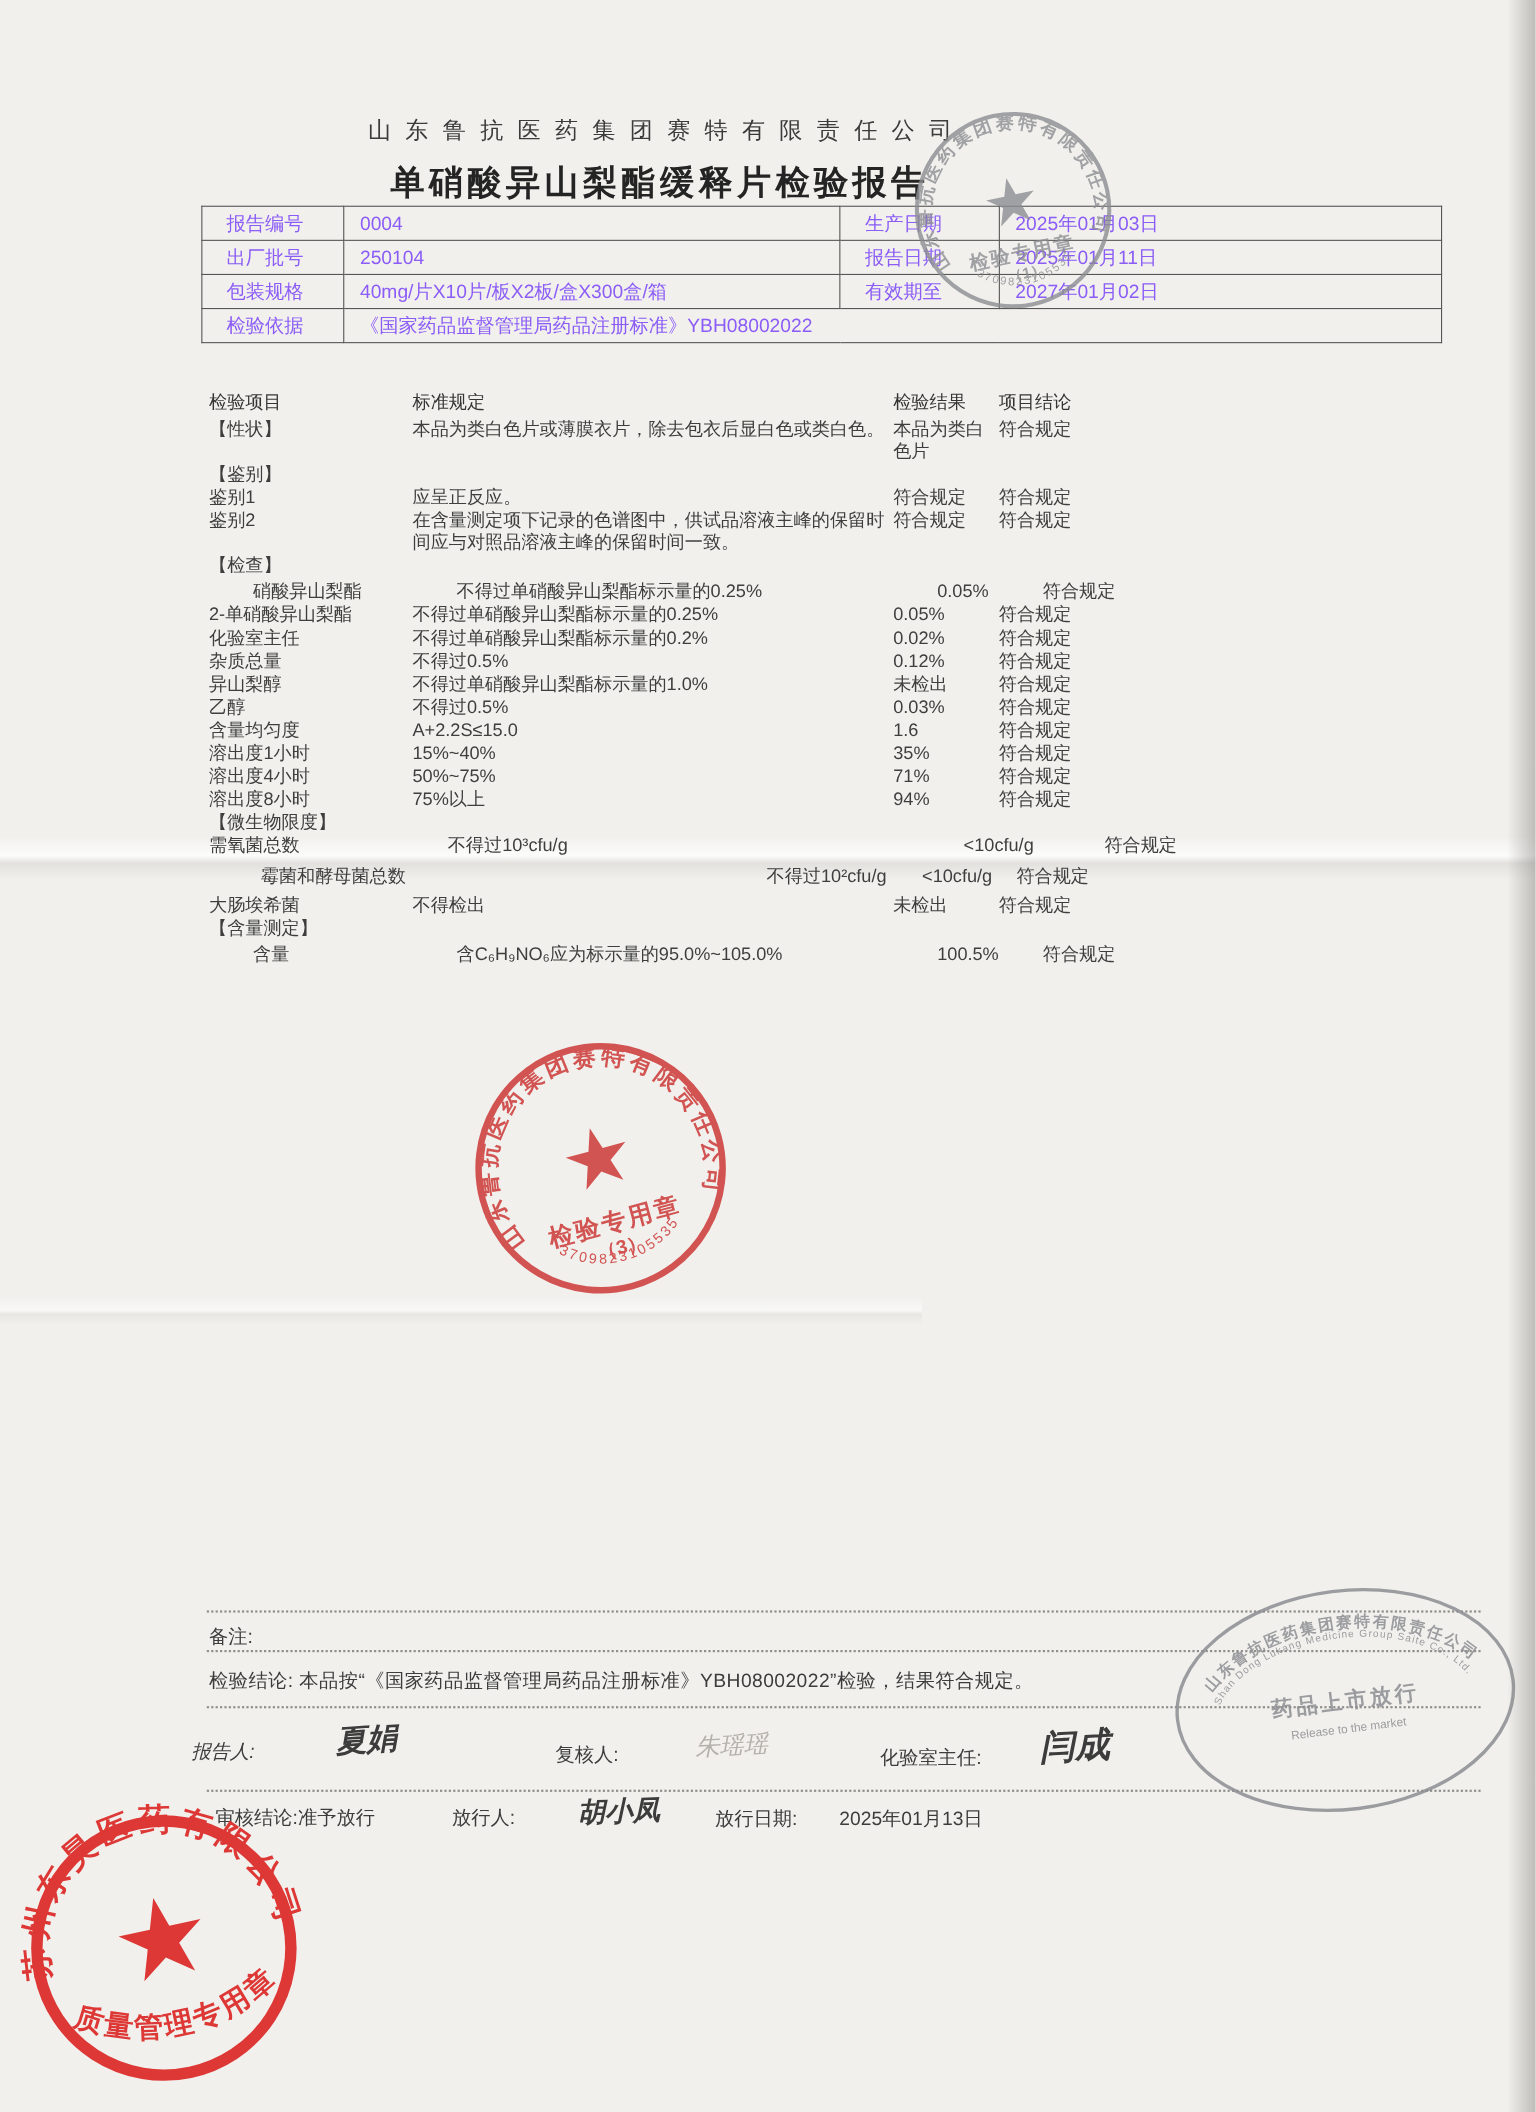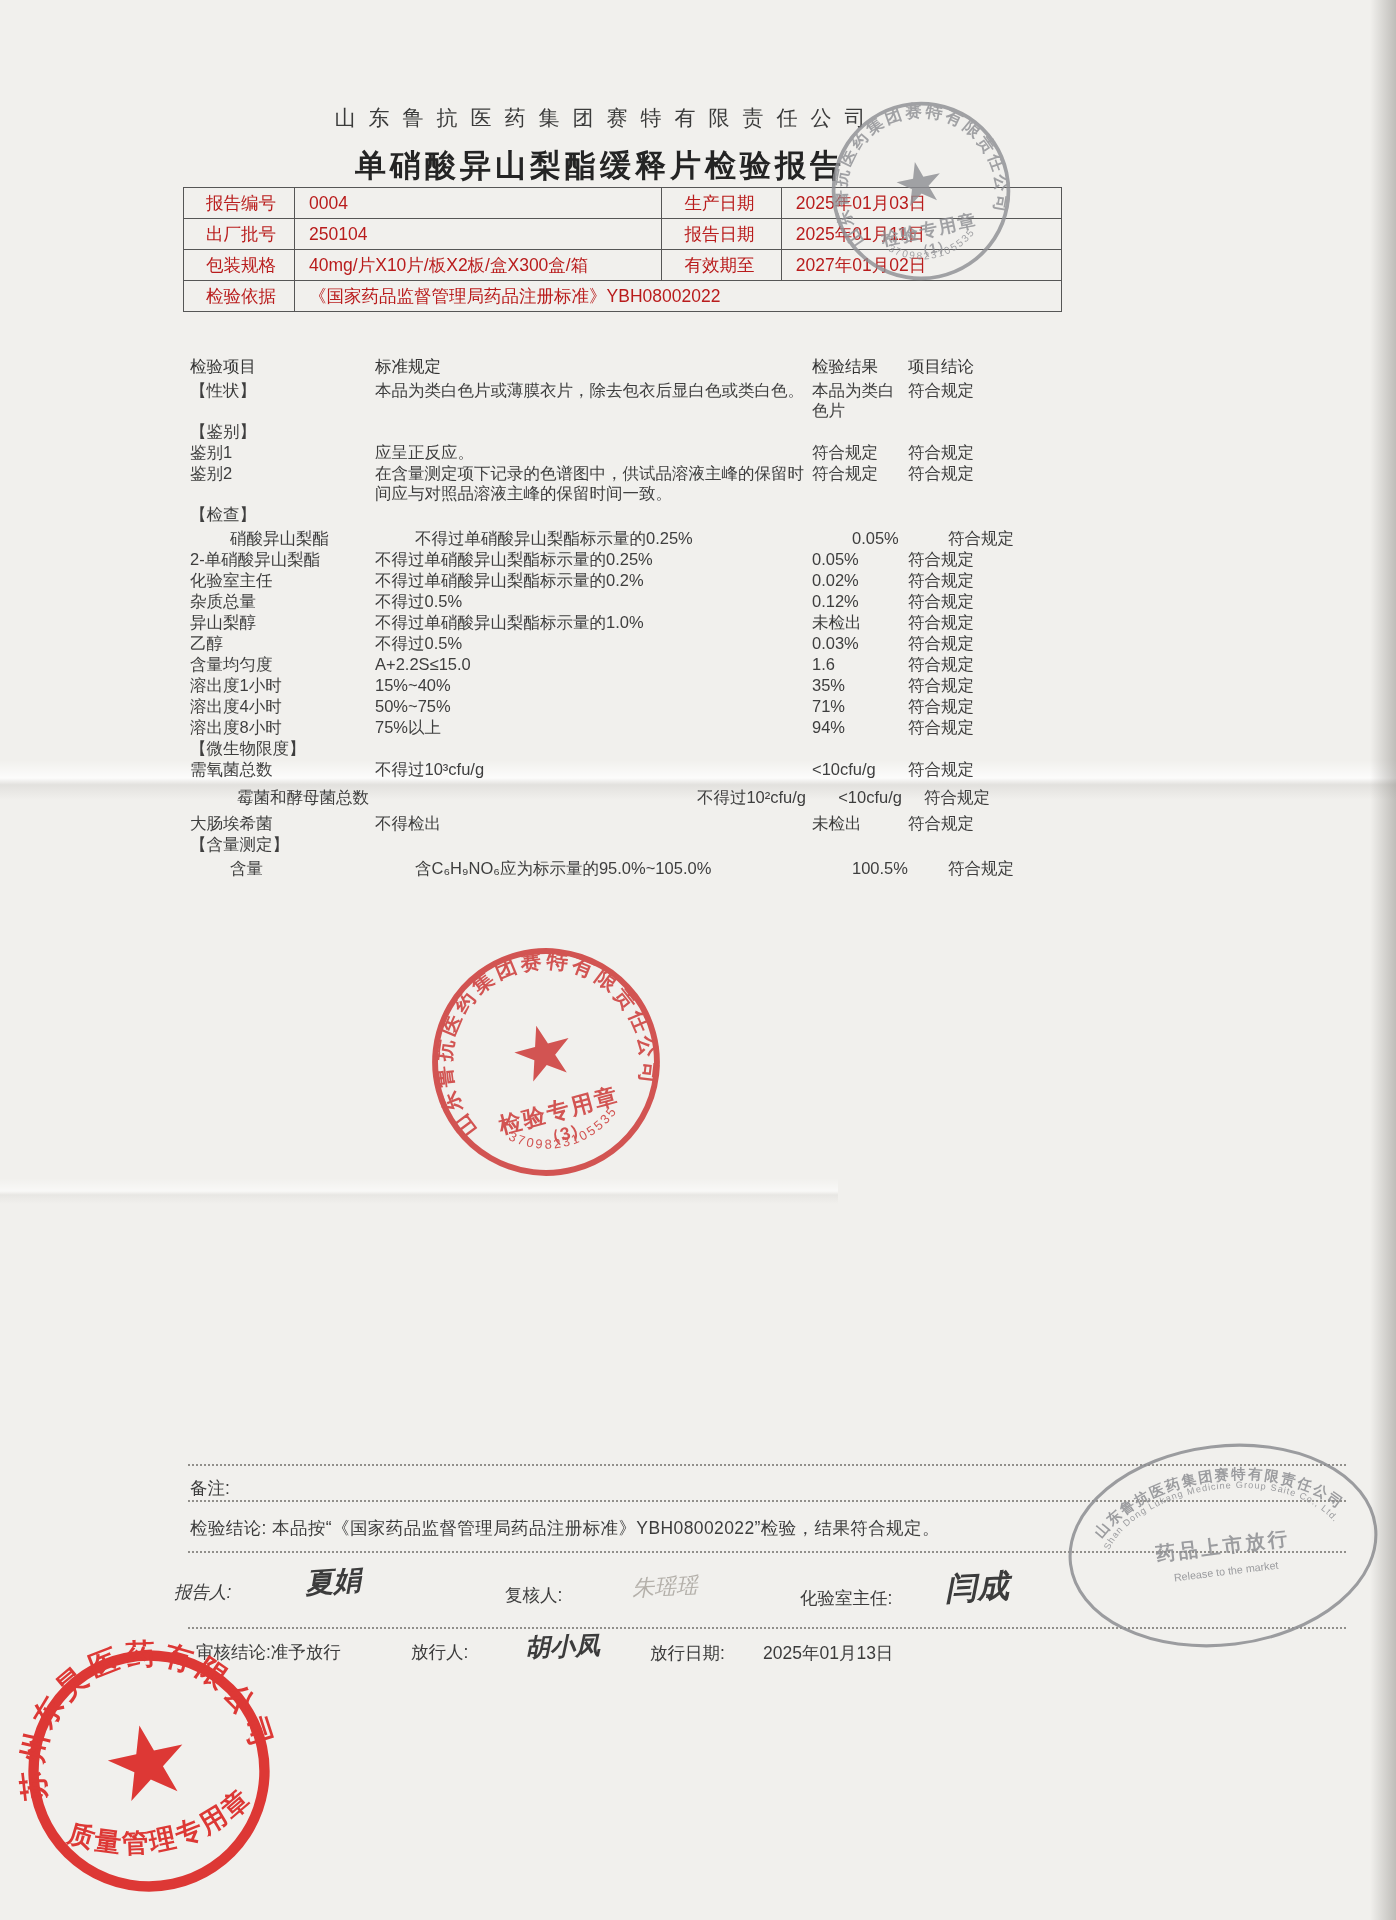--- a/index.html
+++ b/index.html
@@ -13,33 +13,33 @@
       background:linear-gradient(to bottom,rgba(255,255,255,0),rgba(255,255,255,0.8) 45%,rgba(150,147,143,0.16) 62%,rgba(255,255,255,0));}
   .crease2{position:absolute;left:0;top:1178px;width:60%;height:26px;z-index:1;
       background:linear-gradient(to bottom,rgba(255,255,255,0),rgba(255,255,255,0.55) 50%,rgba(150,147,143,0.10) 65%,rgba(255,255,255,0));}
 
   
   .header{position:absolute;left:150px;top:104px;width:900px;text-align:center;z-index:2;}
   .company{font-size:21px;letter-spacing:13px;text-indent:13px;color:#3b3b3b;}
   .title{margin-top:13px;font-size:31px;font-weight:bold;letter-spacing:4px;color:#242424;}
 
   
-  table.info{position:absolute;left:183px;top:187px;width:879px;border-collapse:collapse;
-      font-size:17.5px;color:#b91c1c;z-index:2;}
+  table.info{position:absolute;left:183px;top:187px;width:1128px;border-collapse:collapse;
+      font-size:17.5px;color:#8b5cf6;z-index:2;}
   table.info td{border:1.6px solid #565656;height:30px;padding:0 8px 0 22px;white-space:nowrap;}
   table.info td.val{padding-left:14px;}
 
   
   .insp{position:absolute;left:190px;top:356px;width:810px;font-size:16.5px;line-height:20px;
       color:#3e3e3e;z-index:2;}
   .irow{display:grid;grid-template-columns:185px 437px 96px 88px;margin-bottom:1px;}
   .irow div{padding-right:6px;}
   .ihead{margin-bottom:4px;color:#343434;}
   .gap4{margin-top:4px;margin-left:40px;}
-  .mb8{margin-bottom:8px;}
+  .mb8{margin-bottom:8px;gap:32px;}
   .mb6{margin-bottom:6px;text-align:right;}
 
   
   .f-text{position:absolute;font-size:17.5px;color:#3c3c3c;z-index:2;white-space:nowrap;}
   .dots{position:absolute;height:0;border-top:2px dotted #918f8b;z-index:2;}
   .hand{position:absolute;z-index:3;font-style:italic;font-weight:600;color:#3c3c3c;white-space:nowrap;}
   .hand-light{color:#b4b0aa;font-weight:500;}
 
   
   .stamp{position:absolute;z-index:5;}

